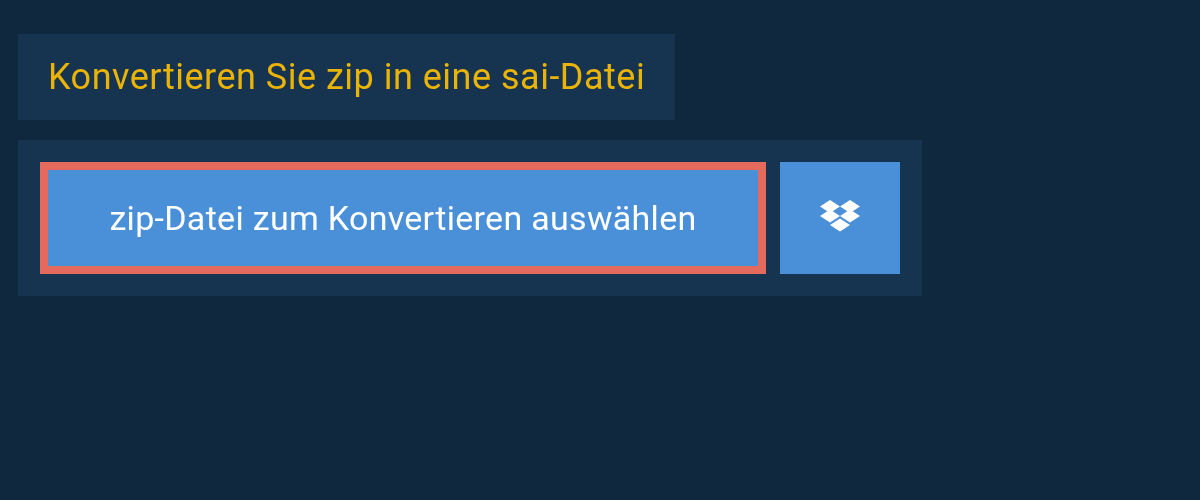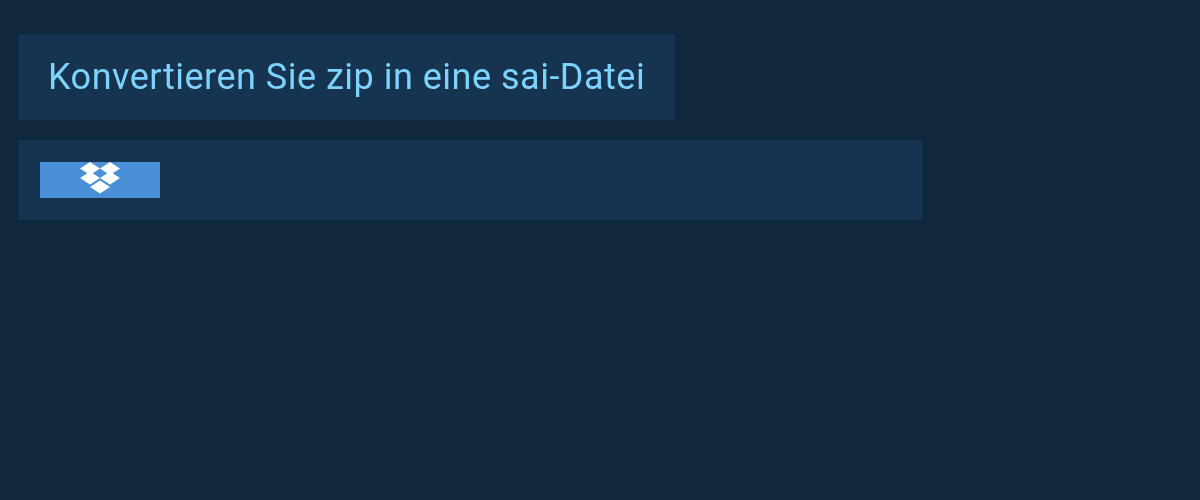--- a/index.html
+++ b/index.html
@@ -18,21 +18,21 @@
       padding: 0;
     }
     .header-bar {
       display: inline-block;
       background-color: #163450;
       padding: 22px 30px 22px 30px;
       margin-left: 18px;
       margin-top: 34px;
     }
     .header-title {
-      color: #7dd3fc;
+      color: #eab308;
       font-size: 36px;
       font-weight: 400;
       letter-spacing: 0.5px;
     }
     .action-panel {
       background-color: #163450;
       margin-left: 18px;
       margin-top: 20px;
       padding: 22px 22px;
       width: 904px;
@@ -71,20 +71,23 @@
   </style>
 </head>
 <body>
 
 <div class="container">
   <div class="header-bar">
     <h1 class="header-title">Konvertieren Sie zip in eine sai-Datei</h1>
   </div>
   
   <div class="action-panel">
+    <div class="select-button">
+      <span class="select-button-text">zip-Datei zum Konvertieren auswählen</span>
+    </div>
     <div class="dropbox-button">
       <svg class="dropbox-icon" viewBox="0 0 40 36" fill="#ffffff">
         <path d="M10 0 L20 6.5 L10 13 L0 6.5 Z"></path>
         <path d="M30 0 L40 6.5 L30 13 L20 6.5 Z"></path>
         <path d="M0 16 L10 9.5 L20 16 L10 22.5 Z"></path>
         <path d="M20 16 L30 9.5 L40 16 L30 22.5 Z"></path>
         <path d="M10 25 L20 18.5 L30 25 L20 31.5 Z"></path>
       </svg>
     </div>
   </div>

